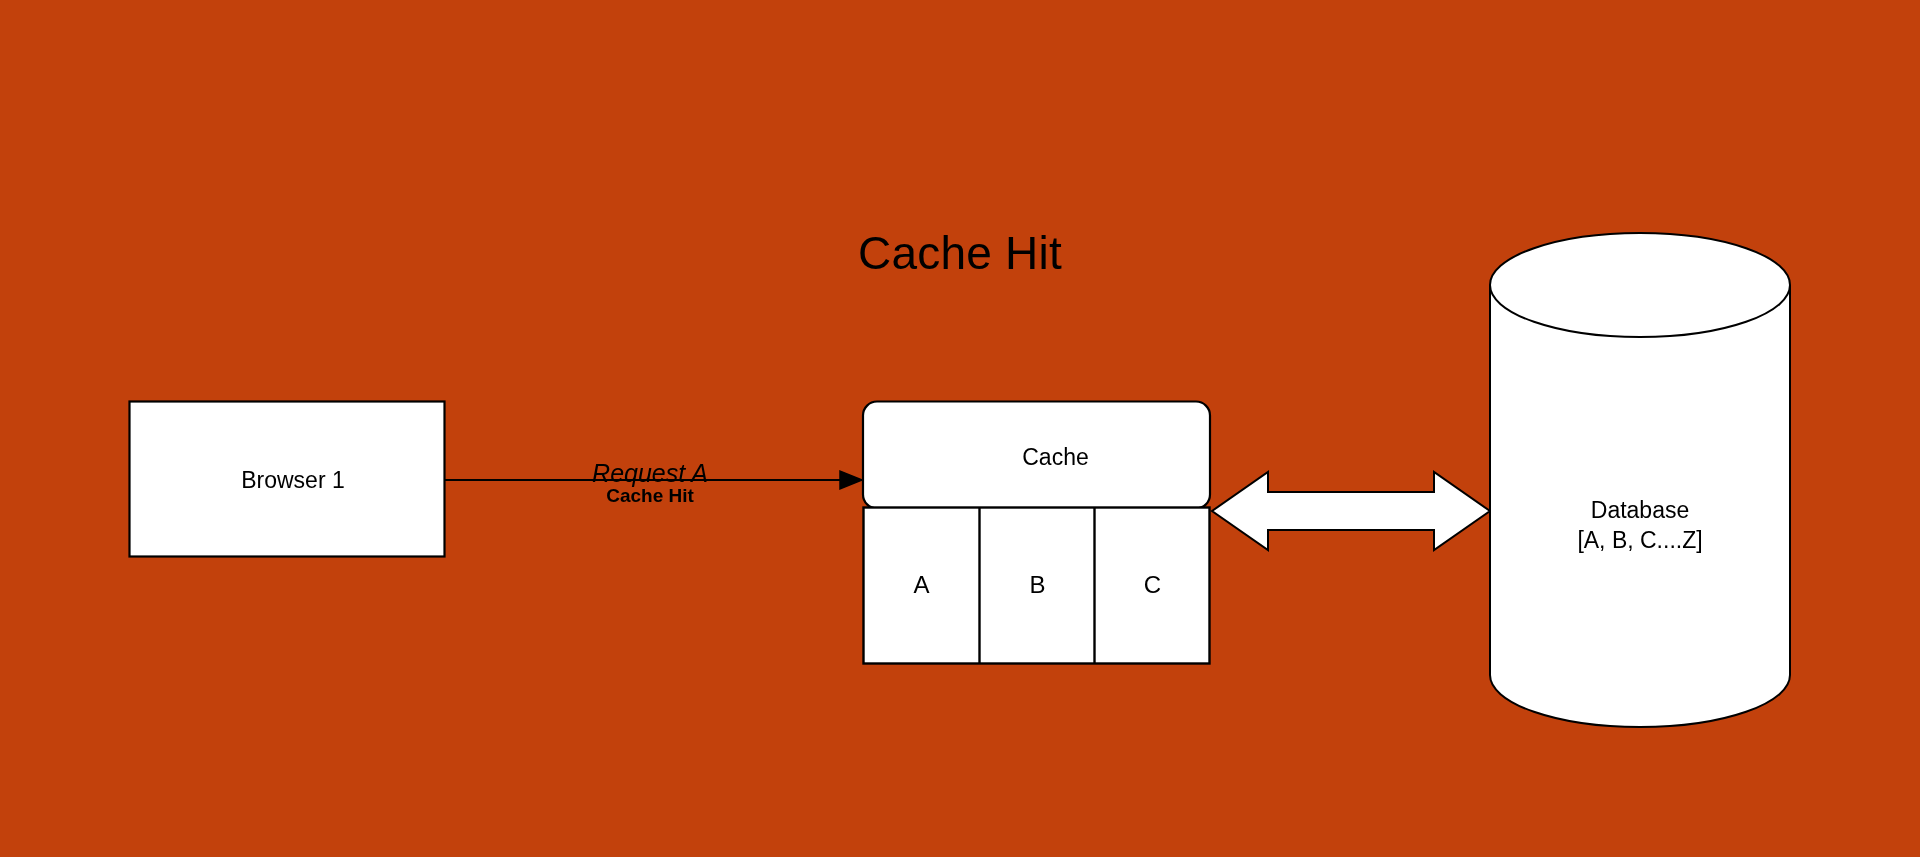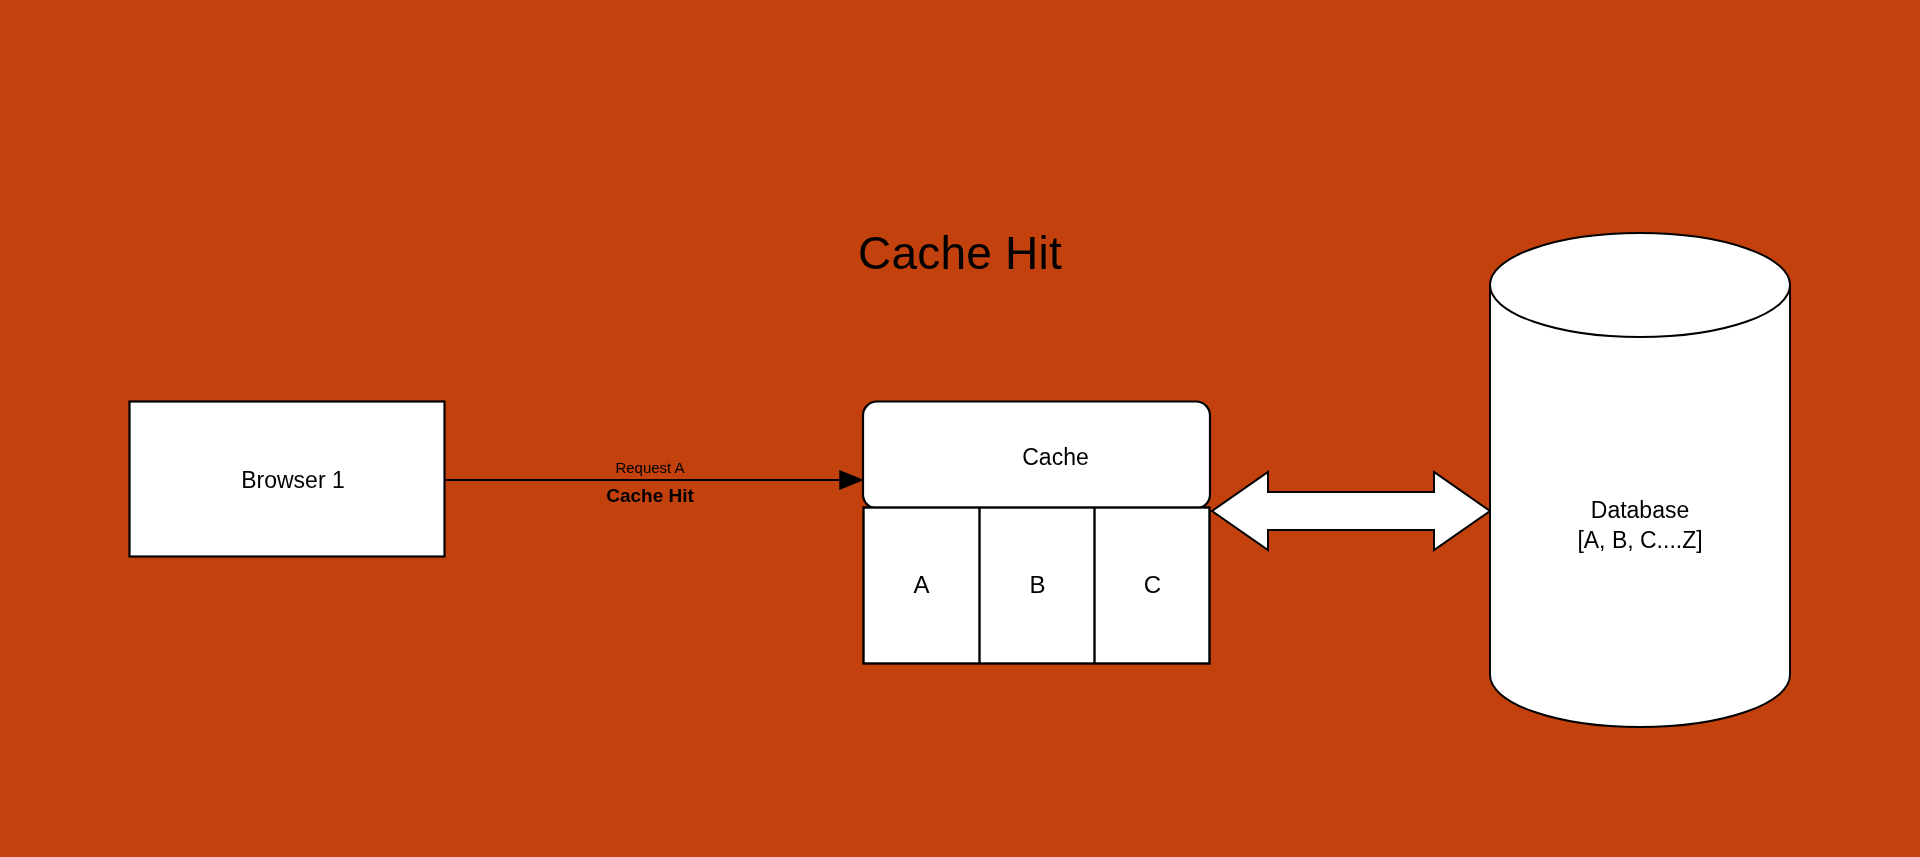--- a/index.html
+++ b/index.html
@@ -37,22 +37,23 @@
     font-size: 46px;
     letter-spacing: 0.2px;
   }
   .node-label {
     font-size: 23px;
   }
   .cell-label {
     font-size: 24px;
   }
   .edge-label-top {
-    font-size: 15px;
+    font-size: 25px;
     font-weight: normal;
+    font-style: italic;
   }
   .edge-label-bottom {
     font-size: 19px;
     font-weight: bold;
   }
   .db-label {
     font-size: 23px;
   }
 </style>
 </head>

